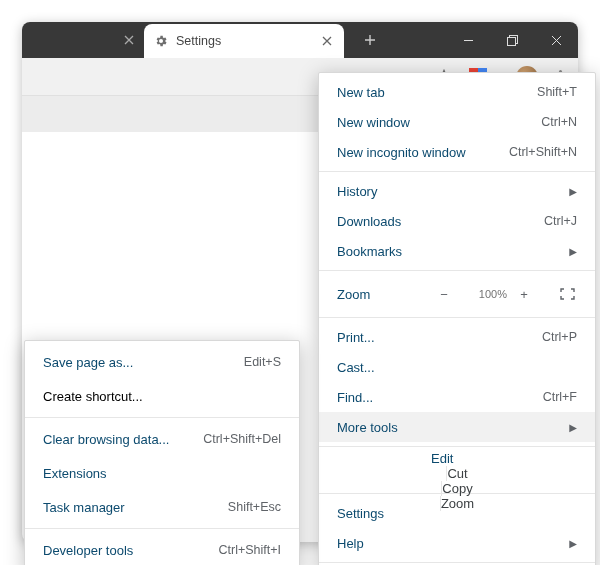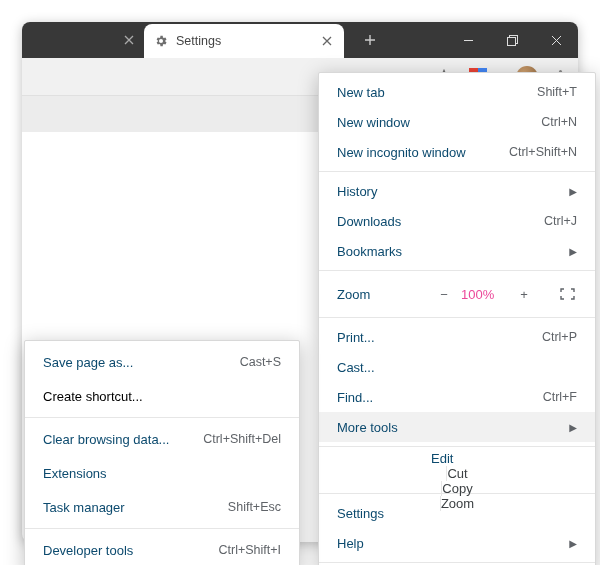--- a/index.html
+++ b/index.html
@@ -35,21 +35,21 @@
 .menu-item.disabled .mi-label { color: #000000; }
 .mi-label { color: #0c4a6e; font-size: 13px; }
 .mi-short { color: #5f6368; font-size: 12.5px; }
 .mi-arrow { color: #5f6368; font-size: 10px; }
 .sep { height: 1px; background: #e6e6e6; margin: 4px 0; }
 
 .zoom-row { height: 38px; display: flex; align-items: center; padding-left: 18px; }
 .zoom-row .mi-label { width: 78px; }
 .zoom-ctrls { display: flex; align-items: center; gap: 0; margin-left: auto; }
 .zbtn { width: 34px; text-align: center; color: #5f6368; font-size: 13px; }
-.zval { width: 46px; text-align: left; color: #ec4899; font-size: 13px; }
+.zval { width: 46px; text-align: right; color: #737373; font-size: 11px; }
 .fullscreen { width: 40px; display: flex; align-items: center; justify-content: center; margin-left: 6px; margin-right: 8px; }
 
 .edit-row { height: 38px; display: flex; align-items: center; flex-direction: column; }
 .edit-row .mi-label { padding-left: 18px; width: 88px; }
 .edit-cell { flex: 1; text-align: center; color: #3c4043; border-left: 1px solid #e6e6e6; height: 100%; display: flex; align-items: center; justify-content: center; font-size: 13px; }
 
 svg { display: block; }
 </style>
 </head>
 <body>
@@ -196,21 +196,21 @@
       <span class="mi-label">Help</span>
       <span class="mi-arrow">▶</span>
     </div>
   <div class="sep"></div>
 
 </div>
 
 <div class="sub-menu">
   <div class="menu-item tall">
       <span class="mi-label">Save page as...</span>
-      <span class="mi-short">Cast+S</span>
+      <span class="mi-short">Edit+S</span>
     </div>
   <div class="menu-item tall disabled">
       <span class="mi-label">Create shortcut...</span>
     </div>
   <div class="sep"></div>
   <div class="menu-item tall">
       <span class="mi-label">Clear browsing data...</span>
       <span class="mi-short">Ctrl+Shift+Del</span>
     </div>
   <div class="menu-item tall">

